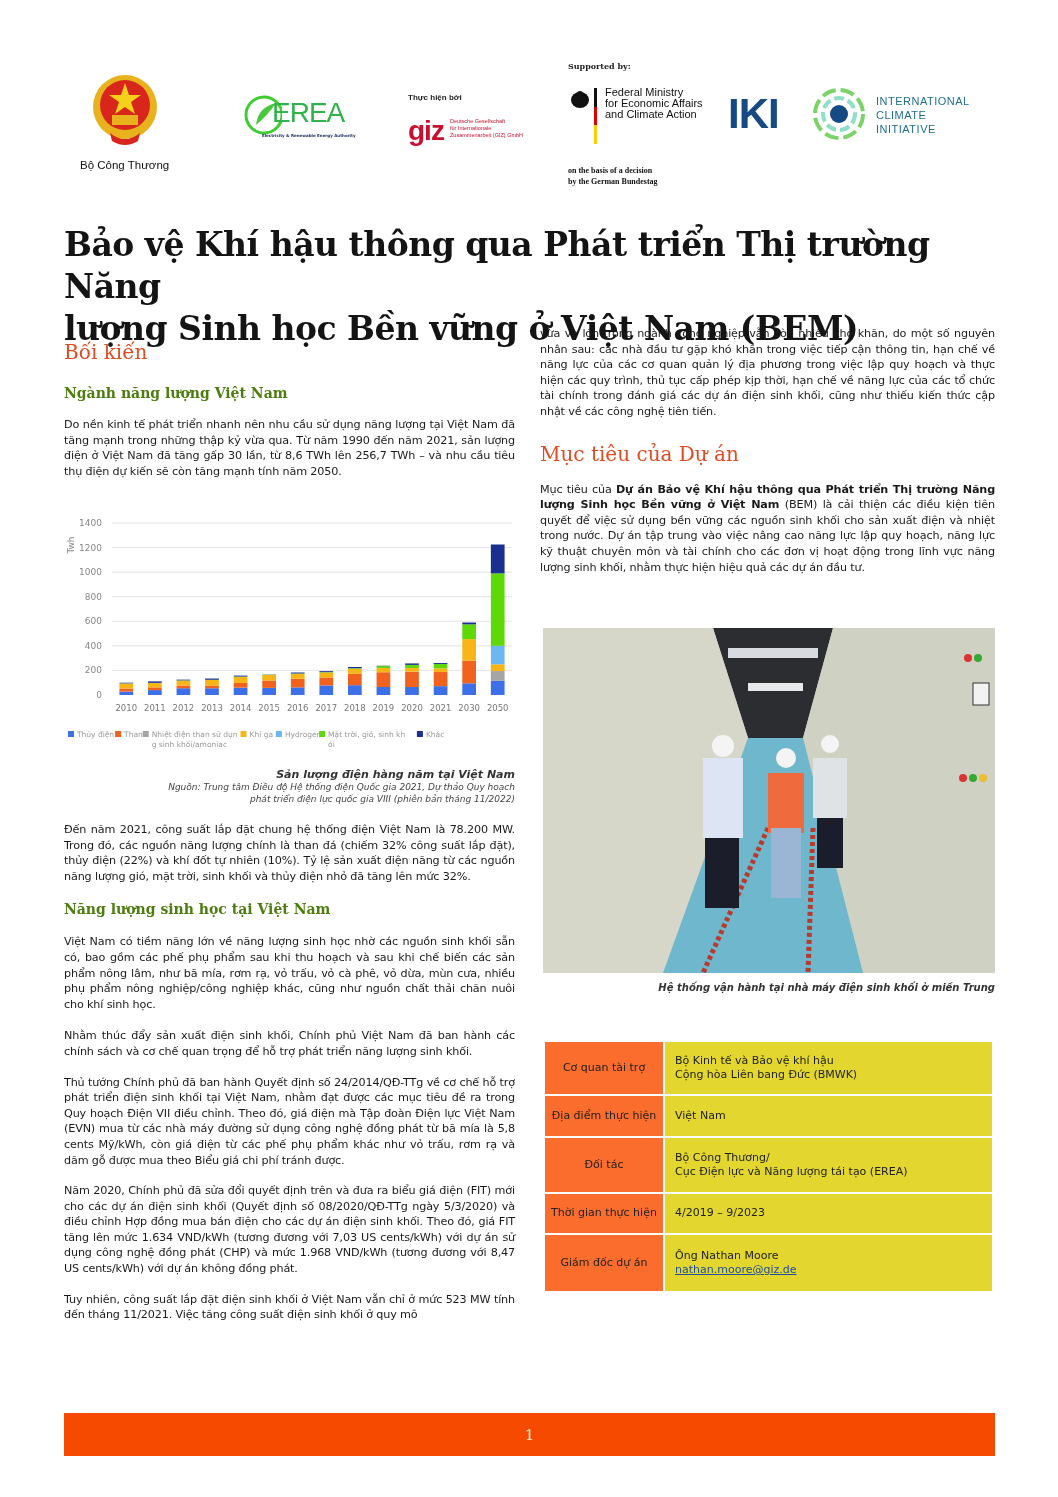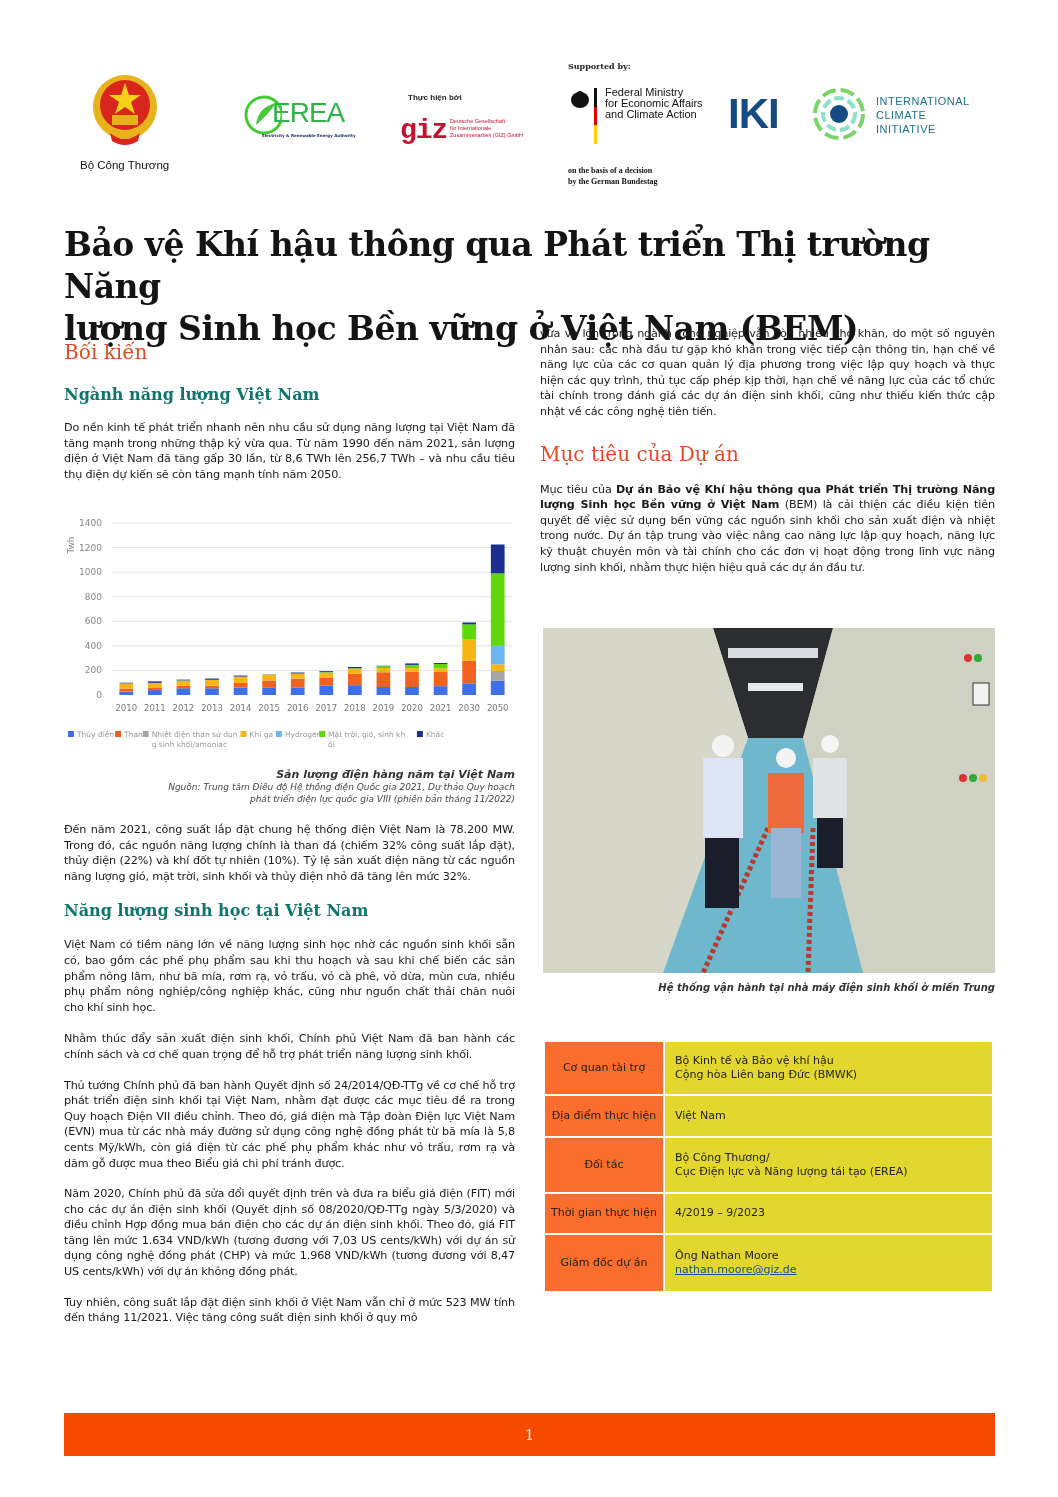--- a/index.html
+++ b/index.html
@@ -7,41 +7,41 @@
   body { position: relative; font-family: "DejaVu Sans", sans-serif; color: #1a1a1a; overflow: hidden; }
 
   
   .logo-row { position: absolute; top: 55px; left: 60px; width: 940px; height: 140px; }
   .emblem { position: absolute; left: 30px; top: 18px; width: 70px; height: 78px; }
   .emblem-label { position: absolute; left: 20px; top: 104px; font-family: "Liberation Sans", sans-serif; font-size: 11.5px; color: #111; }
   .erea { position: absolute; left: 182px; top: 38px; width: 110px; height: 50px; }
   .erea-text { position: absolute; left: 30px; top: 4px; font-family: "Liberation Sans", sans-serif; font-size: 28px; color: #2fb34a; letter-spacing: -1px; }
   .erea-sub { position: absolute; left: 20px; top: 40px; font-size: 4px; color: #1b2f66; font-weight: bold; white-space: nowrap; }
   .giz-label { position: absolute; left: 348px; top: 38px; font-family: "Liberation Sans", sans-serif; font-size: 8px; font-weight: bold; color: #222; text-align: center; }
-  .giz-logo { position: absolute; left: 340px; top: 62px; font-family: Liberation Mono, monospace; font-size: 28px; font-weight: bold; color: #c8102e; letter-spacing: -1px; line-height: 1; }
+  .giz-logo { position: absolute; left: 348px; top: 62px; font-family: Liberation Sans, sans-serif; font-size: 28px; font-weight: bold; color: #c8102e; letter-spacing: -1px; line-height: 1; }
   .giz-sub { position: absolute; left: 390px; top: 63px; font-family: "Liberation Sans", sans-serif; font-size: 5.5px; line-height: 7px; color: #c8102e; }
   .supported { position: absolute; left: 508px; top: 6px; font-family: "DejaVu Serif", serif; font-size: 8px; font-weight: bold; color: #222; }
   .bmwk-eagle { position: absolute; left: 509px; top: 34px; width: 22px; height: 22px; }
   .bmwk-flag { position: absolute; left: 534px; top: 33px; width: 3px; height: 56px; }
   .bmwk-flag div { width: 3px; height: 33.3%; }
   .bmwk-text { position: absolute; left: 545px; top: 32px; font-family: "Liberation Sans", sans-serif; font-size: 11px; line-height: 11px; color: #111; }
   .bundestag { position: absolute; left: 508px; top: 110px; font-family: Liberation Serif, serif; font-size: 8px; line-height: 11px; color: #111; font-weight: bold; }
   .iki { position: absolute; left: 668px; top: 30px; width: 260px; height: 64px; }
   .iki-letters { position: absolute; left: 0; top: 8px; font-family: "Liberation Sans", sans-serif; font-weight: bold; font-size: 42px; color: #164a82; letter-spacing: -1px; line-height: 1; }
   .iki-circle { position: absolute; left: 84px; top: 2px; width: 54px; height: 54px; }
   .iki-text { position: absolute; left: 148px; top: 9px; font-family: "Liberation Sans", sans-serif; font-size: 11px; line-height: 14px; color: #1f6f8b; letter-spacing: 0.5px; }
 
   
   .doc-title { position: absolute; left: 64px; top: 224px; width: 930px; font-family: "DejaVu Serif", serif; font-weight: bold; font-size: 33px; line-height: 42px; color: #141414; letter-spacing: -0.5px; }
 
   
   .col-left { position: absolute; left: 64px; top: 340px; width: 451px; }
   .col-right { position: absolute; left: 540px; top: 326px; width: 455px; }
   .section-title { font-family: "DejaVu Serif", serif; font-size: 20px; color: #e04b24; font-weight: normal; }
-  .sub-title { font-family: "DejaVu Serif", serif; font-weight: bold; font-size: 16px; color: #0f766e; }
+  .sub-title { font-family: "DejaVu Serif", serif; font-weight: bold; font-size: 14px; color: #4d7c0f; }
   .para { font-family: "DejaVu Sans", sans-serif; font-size: 11.2px; line-height: 15.6px; color: #1a1a1a; text-align: justify; letter-spacing: -0.15px; }
   .para b { font-weight: bold; }
 
   
   .chart { position: absolute; left: 64px; top: 515px; width: 451px; height: 240px; }
   .chart svg { display: block; }
   .chart-caption { position: absolute; left: 64px; top: 768px; width: 451px; text-align: right; font-family: "DejaVu Sans", sans-serif; font-style: italic; color: #333; }
   .chart-caption .cap-title { font-size: 11px; font-weight: bold; }
   .chart-caption .cap-src { font-size: 9px; line-height: 12px; color: #444; }
 

